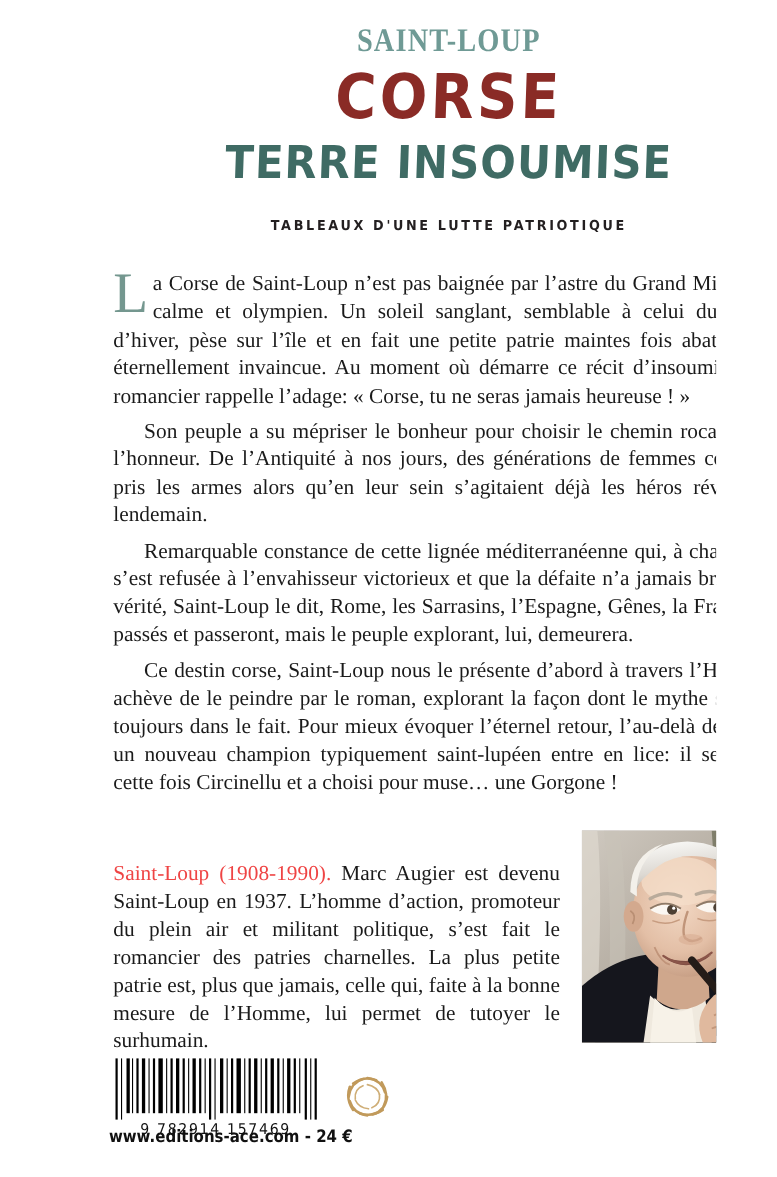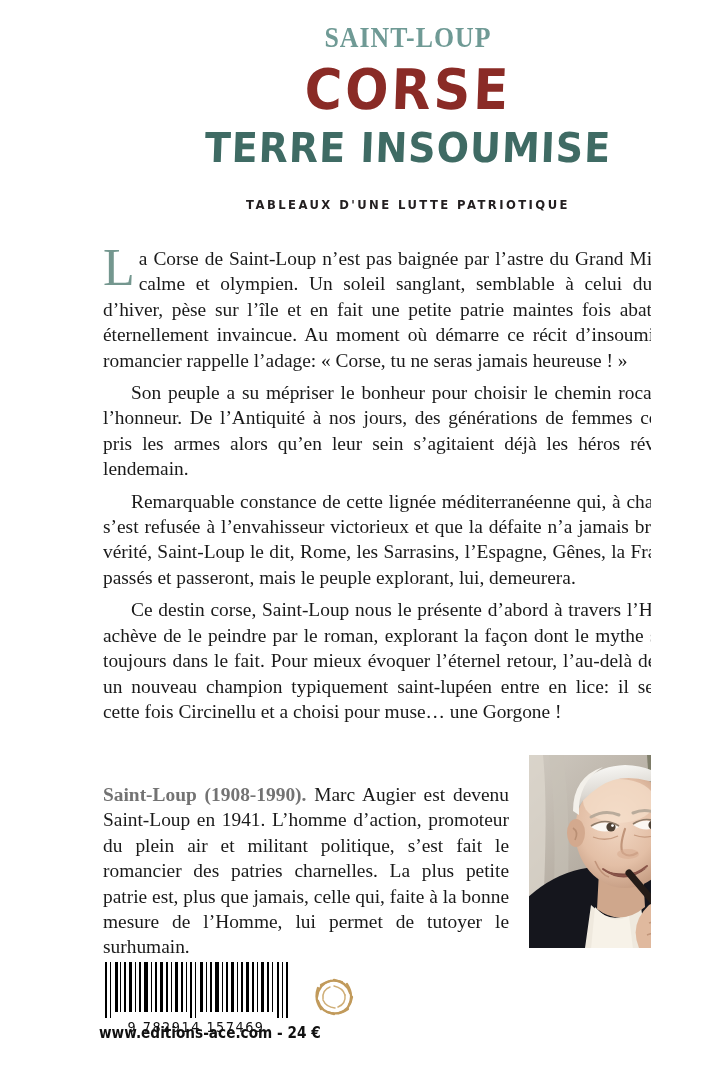--- a/index.html
+++ b/index.html
@@ -106,22 +106,22 @@
     width: 406px;
   }
   .bio p {
     margin: 0;
     font-size: 19.4px;
     line-height: 25.4px;
     text-align: justify;
     hyphens: none;
   }
   .bio-lead {
-    color: #737373;
-    font-weight: 700;
+    color: #ef4444;
+    font-weight: 400;
   }
 
   .portrait {
     position: absolute;
     left: 474px;
     top: 755px;
     width: 184px;
     height: 193px;
     overflow: hidden;
     background: #b9b3ab;
@@ -202,21 +202,21 @@
     </p>
     <p>
       <span>Remarquable constance de cette lignée méditerranéenne qui, à chaque fois, s’est refusée à l’envahisseur victorieux et que la défaite n’a jamais brisée ! En vérité, Saint-Loup le dit, Rome, les Sarrasins, l’Espagne, Gênes, la France sont passés et passeront, mais le peuple explorant, lui, demeurera.</span>
     </p>
     <p>
       <span>Ce destin corse, Saint-Loup nous le présente d’abord à travers l’Histoire et achève de le peindre par le roman, explorant la façon dont le mythe s’incarne toujours dans le fait. Pour mieux évoquer l’éternel retour, l’au-delà des temps, un nouveau champion typiquement saint-lupéen entre en lice: il se nomme cette fois Circinellu et a choisi pour muse… une Gorgone !</span>
     </p>
   </div>
 
   <div class="bio">
-    <p><span class="bio-lead">Saint-Loup (1908-1990).</span><span> Marc Augier est devenu Saint-Loup en 1941. L’homme d’action, promoteur du plein air et militant politique, s’est fait le romancier des patries charnelles. La plus petite patrie est, plus que jamais, celle qui, faite à la bonne mesure de l’Homme, lui permet de tutoyer le surhumain.</span></p>
+    <p><span class="bio-lead">Saint-Loup (1908-1990).</span><span> Marc Augier est devenu Saint-Loup en 1937. L’homme d’action, promoteur du plein air et militant politique, s’est fait le romancier des patries charnelles. La plus petite patrie est, plus que jamais, celle qui, faite à la bonne mesure de l’Homme, lui permet de tutoyer le surhumain.</span></p>
   </div>
 
   <div class="portrait">
     <svg viewBox="0 0 184 193" width="184" height="193" role="img">
       <defs>
         <radialGradient id="skin" cx="42%" cy="42%" r="62%">
           <stop offset="0%" stop-color="#f2d8c4"></stop>
           <stop offset="62%" stop-color="#e3bfa6"></stop>
           <stop offset="100%" stop-color="#c49b81"></stop>
         </radialGradient>

